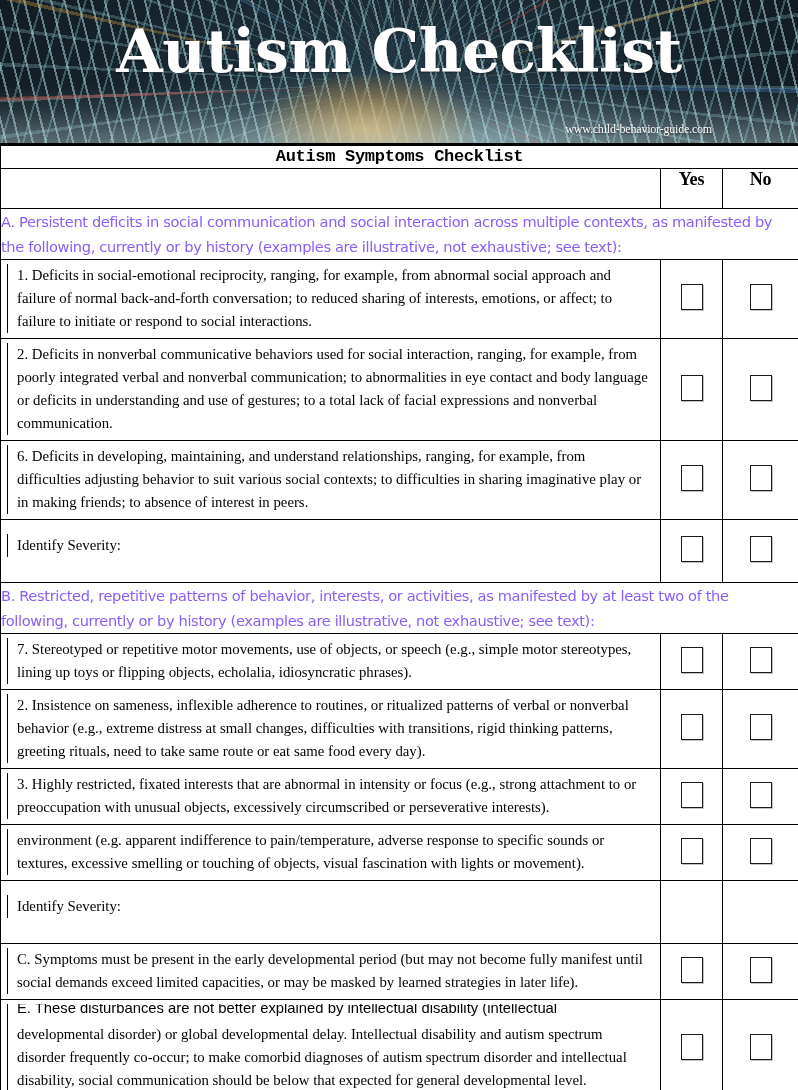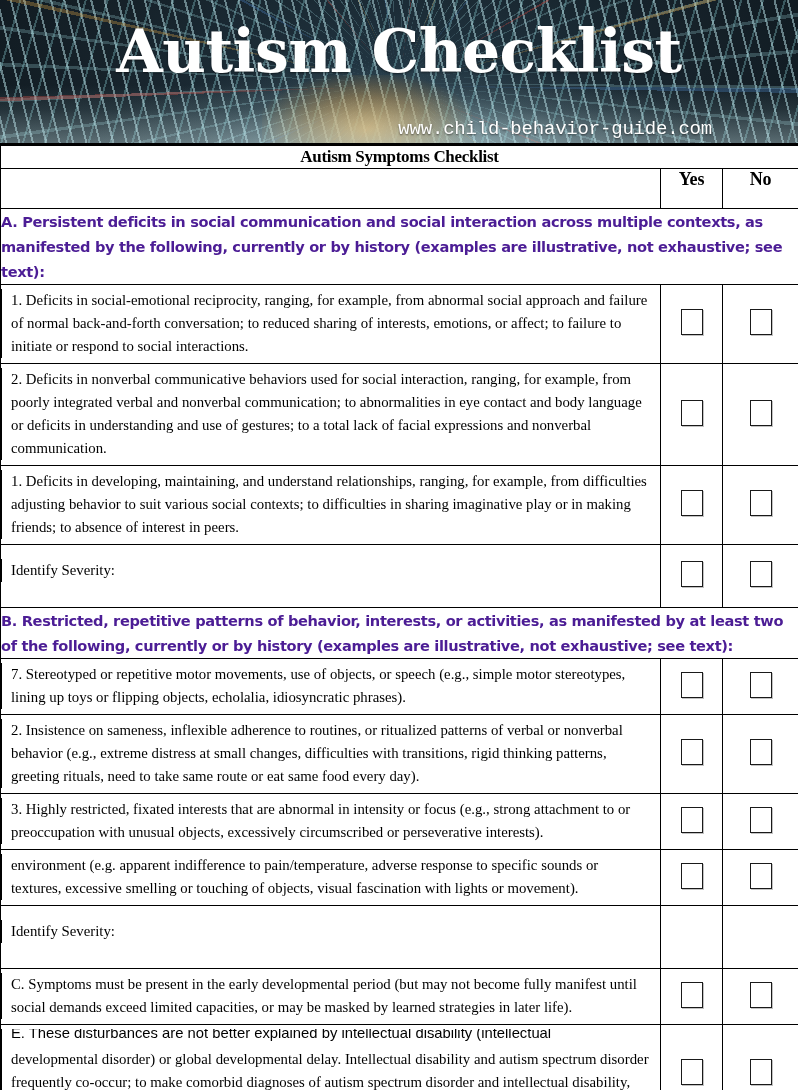--- a/index.html
+++ b/index.html
@@ -97,22 +97,22 @@
     line-height: 70px;
     letter-spacing: -0.5px;
     color: #ffffff;
     white-space: nowrap;
     text-shadow: 0 1px 2px rgba(0,0,0,0.45);
   }
   .banner-url {
     position: absolute;
     right: 86px;
     bottom: 4px;
-    font-family: Liberation Mono, monospace;
-    font-size: 19px;
+    font-family: Liberation Serif, serif;
+    font-size: 12px;
     line-height: 20px;
     color: #ffffff;
     letter-spacing: -0.2px;
     white-space: nowrap;
     text-shadow: 0 1px 2px rgba(0,0,0,0.55);
   }
 
   
   .sheet {
     width: 798px;
@@ -128,21 +128,21 @@
     vertical-align: top;
     padding: 0;
   }
   col.c-body  { width: 660px; }
   col.c-yes   { width: 62px;  }
   col.c-no    { width: 76px;  }
 
   
   .row-title td {
     text-align: center;
-    font-family: Liberation Serif, serif;
+    font-family: Liberation Mono, monospace;
     font-weight: bold;
     font-size: 17px;
     line-height: 22px;
     padding: 6px 4px 8px 4px;
     letter-spacing: -0.3px;
     margin-top: 12px;
   }
   
   .row-colhead td {
     height: 40px;
@@ -151,39 +151,40 @@
     font-family: Liberation Serif, serif;
     font-weight: bold;
     font-size: 18px;
     letter-spacing: -0.2px;
   }
   .row-colhead td.blank { border-left: 1.6px solid #000; }
 
   
   .row-section td {
     font-family: "DejaVu Sans", sans-serif;
-    font-weight: bold;
+    font-weight: normal;
     font-size: 14.6px;
     line-height: 25px;
     letter-spacing: -0.35px;
     padding: 5px 6px 6px 5px;
-    color: #4c1d95;
+    color: #8b5cf6;
   }
 
   
   .row-item td.item-text {
     font-family: "Liberation Serif", serif;
     font-size: 14.8px;
     line-height: 23px;
     padding: 4px 8px 5px 0;
   }
   .item-inner {
     border-left: 1.2px solid #000;
     padding-left: 9px;
     min-height: 100%;
+    margin-left: 6px;
   }
   .row-item td.cb,
   .row-blankcb td.cb {
     text-align: center;
     vertical-align: middle;
   }
   .cbox {
     display: inline-block;
     width: 22px;
     height: 26px;
@@ -264,21 +265,21 @@
     <tr class="row-item">
       <td class="item-text">
         <div class="item-inner">2. Deficits in nonverbal communicative behaviors used for social interaction, ranging, for example, from poorly integrated verbal and nonverbal communication; to abnormalities in eye contact and body language or deficits in understanding and use of gestures; to a total lack of facial expressions and nonverbal communication.</div>
       </td>
       <td class="cb"><span class="cbox"></span></td>
       <td class="cb"><span class="cbox"></span></td>
     </tr>
 
     <tr class="row-item">
       <td class="item-text">
-        <div class="item-inner">1. Deficits in developing, maintaining, and understand relationships, ranging, for example, from difficulties adjusting behavior to suit various social contexts; to difficulties in sharing imaginative play or in making friends; to absence of interest in peers.</div>
+        <div class="item-inner">6. Deficits in developing, maintaining, and understand relationships, ranging, for example, from difficulties adjusting behavior to suit various social contexts; to difficulties in sharing imaginative play or in making friends; to absence of interest in peers.</div>
       </td>
       <td class="cb"><span class="cbox"></span></td>
       <td class="cb"><span class="cbox"></span></td>
     </tr>
 
     <tr class="row-item row-sev">
       <td class="item-text">
         <div class="item-inner">Identify Severity:</div>
       </td>
       <td class="cb"><span class="cbox"></span></td>

